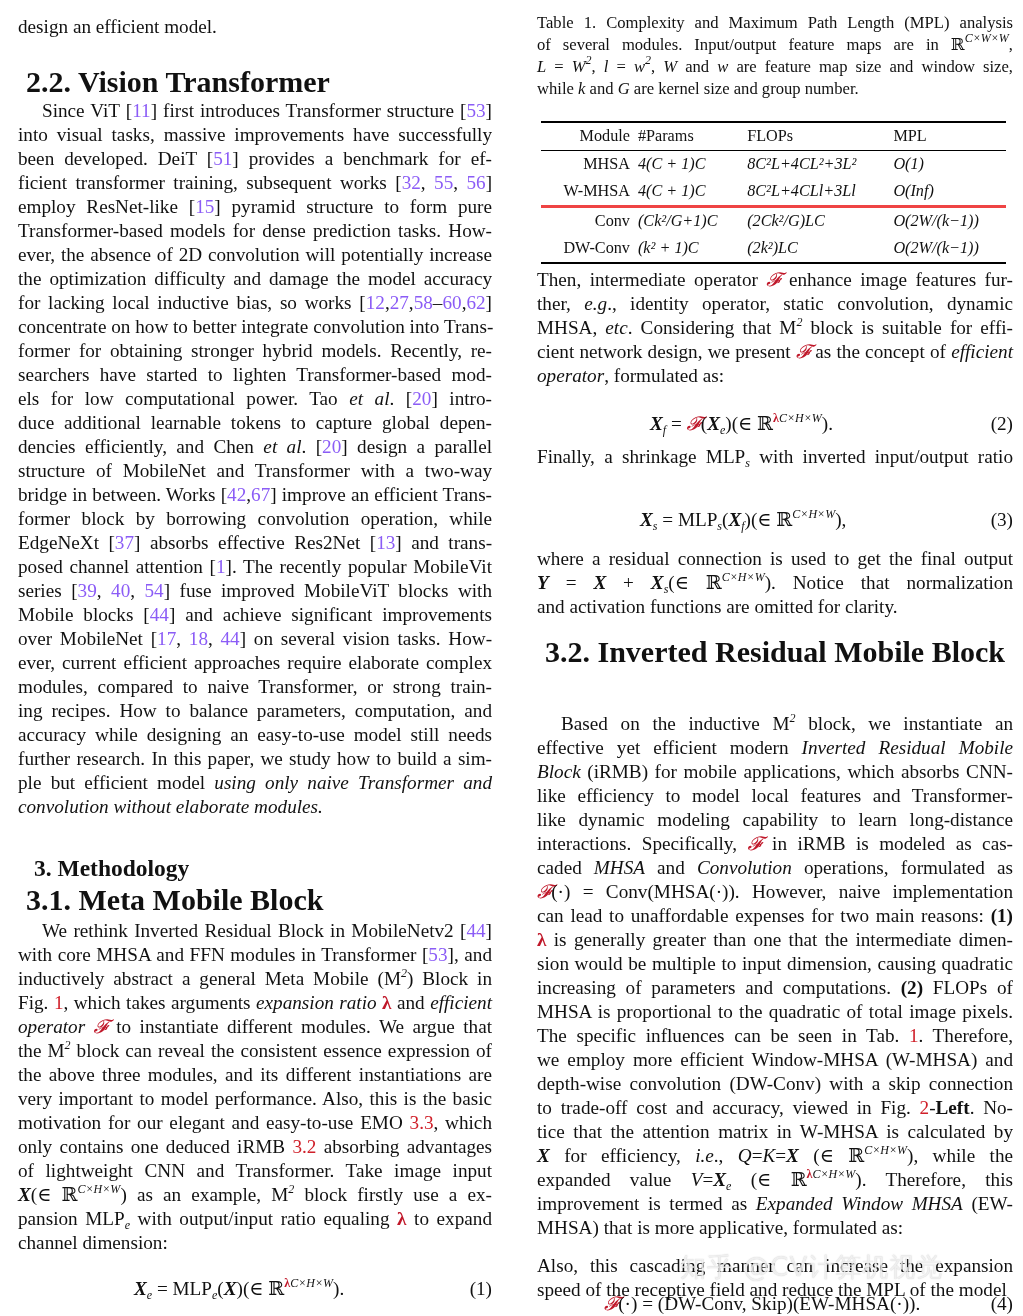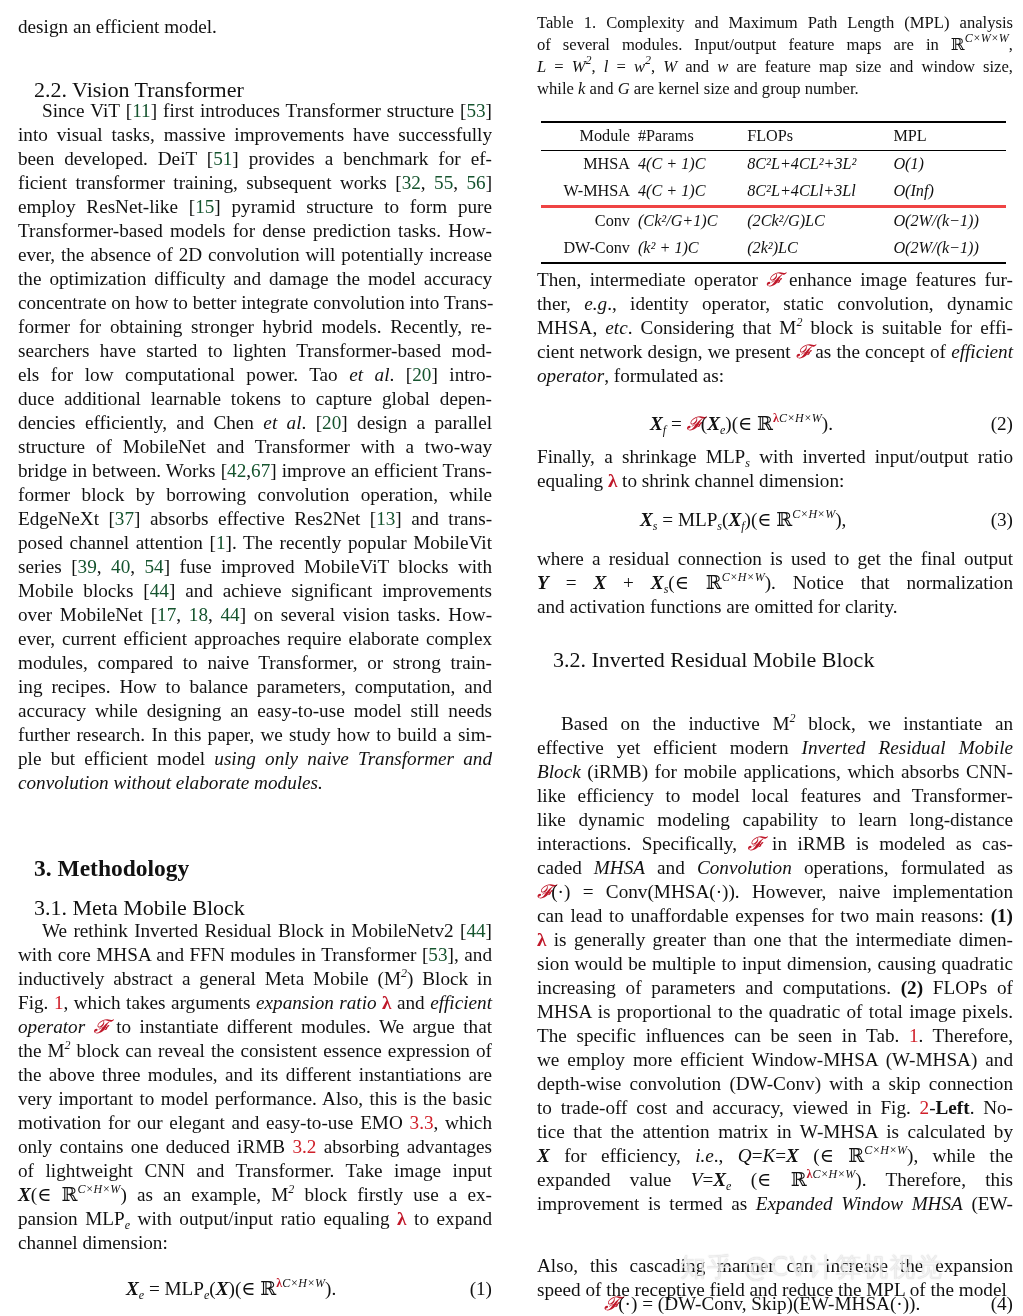--- a/index.html
+++ b/index.html
@@ -12,24 +12,24 @@
   .col-left { left: 18px; width: 474px; }
   .col-right { left: 537px; width: 476px; }
 
   .p {
     font-size: 19.2px; line-height: 24px; text-align: justify;
     margin: 0; hyphens: none;
   }
   .line { display: block; text-align: justify; text-align-last: justify; white-space: nowrap; }
   .line.last { text-align-last: left; }
 
-  .h2 { font-weight: normal; font-size: 22px; line-height: 26px; margin: 16px; position: absolute; }
+  .h2 { font-weight: bold; font-size: 30px; line-height: 26px; margin: 8px; position: absolute; }
   .h1 { font-weight: bold; font-size: 23.5px; line-height: 28px; margin: 16px; position: absolute; }
 
-  .cite { color: #14532d; }
+  .cite { color: #8b5cf6; }
   .ref { color: #d0202a; }
   .red { color: #c0182a; }
   .i { font-style: italic; }
   .b { font-weight: bold; }
   .bi { font-weight: bold; font-style: italic; }
   sup { font-size: 12px; line-height: 0; vertical-align: 8px; }
   sub { font-size: 12px; line-height: 0; vertical-align: -4px; }
   .cal { font-family: "DejaVu Serif", serif; font-style: italic; color: #c0182a; }
 
   .block { position: absolute; left: 0; width: 100%; }
@@ -68,20 +68,21 @@
   <h2 class="h2" style="top:61px;">2.2. Vision Transformer</h2>
   <div class="p block" style="top:99px;">
       <span class="line" style="padding-left: 24px;">Since ViT [<span class="cite">11</span>] first introduces Transformer structure [<span class="cite">53</span>]</span>
       <span class="line">into visual tasks, massive improvements have successfully</span>
       <span class="line">been developed.  DeiT [<span class="cite">51</span>] provides a benchmark for ef-</span>
       <span class="line">ficient transformer training, subsequent works [<span class="cite">32</span>, <span class="cite">55</span>, <span class="cite">56</span>]</span>
       <span class="line">employ ResNet-like [<span class="cite">15</span>] pyramid structure to form pure</span>
       <span class="line">Transformer-based models for dense prediction tasks. How-</span>
       <span class="line">ever, the absence of 2D convolution will potentially increase</span>
       <span class="line">the optimization difficulty and damage the model accuracy</span>
+      <span class="line">for lacking local inductive bias, so works [<span class="cite">12</span>,<span class="cite">27</span>,<span class="cite">58</span>–<span class="cite">60</span>,<span class="cite">62</span>]</span>
       <span class="line">concentrate on how to better integrate convolution into Trans-</span>
       <span class="line">former for obtaining stronger hybrid models. Recently, re-</span>
       <span class="line">searchers have started to lighten Transformer-based mod-</span>
       <span class="line">els for low computational power.  Tao <span class="i">et al</span>. [<span class="cite">20</span>] intro-</span>
       <span class="line">duce additional learnable tokens to capture global depen-</span>
       <span class="line">dencies efficiently, and Chen <span class="i">et al</span>. [<span class="cite">20</span>] design a parallel</span>
       <span class="line">structure of MobileNet and Transformer with a two-way</span>
       <span class="line">bridge in between. Works [<span class="cite">42</span>,<span class="cite">67</span>] improve an efficient Trans-</span>
       <span class="line">former block by borrowing convolution operation, while</span>
       <span class="line">EdgeNeXt [<span class="cite">37</span>] absorbs effective Res2Net [<span class="cite">13</span>] and trans-</span>
@@ -111,21 +112,21 @@
       <span class="line">very important to model performance. Also, this is the basic</span>
       <span class="line">motivation for our elegant and easy-to-use EMO <span class="ref">3.3</span>, which</span>
       <span class="line">only contains one deduced iRMB <span class="ref">3.2</span> absorbing advantages</span>
       <span class="line">of lightweight CNN and Transformer.  Take image input</span>
       <span class="line"><span class="bi">X</span>(∈ ℝ<sup><span class="i">C×H×W</span></sup>) as an example, M<sup><span class="i">2</span></sup> block firstly use a ex-</span>
       <span class="line">pansion MLP<sub class="i">e</sub> with output/input ratio equaling <span class="red b">λ</span> to expand</span>
       <span class="line last">channel dimension:</span>
     </div>
 
   <div class="eq" style="top:1276px;">
-    <span class="body" style="left:108px;"><span class="bi">X</span><sub class="i">e</sub> = MLP<sub class="i">e</sub>(<span class="bi">X</span>)(∈ ℝ<sup><span class="red b">λ</span><span class="i">C×H×W</span></sup>).</span>
+    <span class="body" style="left:116px;"><span class="bi">X</span><sub class="i">e</sub> = MLP<sub class="i">e</sub>(<span class="bi">X</span>)(∈ ℝ<sup><span class="red b">λ</span><span class="i">C×H×W</span></sup>).</span>
     <span class="num">(1)</span>
   </div>
 </div>
 
 <div class="col col-right">
   <div class="caption block" style="top:12px;">
       <span class="line">Table 1. Complexity and Maximum Path Length (MPL) analysis</span>
       <span class="line">of several modules. Input/output feature maps are in ℝ<sup><span class="i">C×W×W</span></sup>,</span>
       <span class="line"><span class="i">L</span> = <span class="i">W</span><sup><span class="i">2</span></sup>, <span class="i">l</span> = <span class="i">w</span><sup><span class="i">2</span></sup>, <span class="i">W</span> and <span class="i">w</span> are feature map size and window size,</span>
       <span class="line last">while <span class="i">k</span> and <span class="i">G</span> are kernel size and group number.</span>
@@ -178,21 +179,20 @@
       <span class="line last"><span class="i">operator</span>, formulated as:</span>
     </div>
 
   <div class="eq" style="top:411px;">
     <span class="body" style="left:113px;"><span class="bi">X</span><sub class="i">f</sub> = <span class="cal">𝓕</span>(<span class="bi">X</span><sub class="i">e</sub>)(∈ ℝ<sup><span class="red b">λ</span><span class="i">C×H×W</span></sup>).</span>
     <span class="num">(2)</span>
   </div>
 
   <div class="p block" style="top:445px;">
       <span class="line">Finally, a shrinkage MLP<sub class="i">s</sub> with inverted input/output ratio</span>
-      <span class="line last">equaling <span class="red b">λ</span> to shrink channel dimension:</span>
     </div>
 
   <div class="eq" style="top:507px;">
     <span class="body" style="left:103px;"><span class="bi">X</span><sub class="i">s</sub> = MLP<sub class="i">s</sub>(<span class="bi">X</span><sub class="i">f</sub>)(∈ ℝ<sup><span class="i">C×H×W</span></sup>),</span>
     <span class="num">(3)</span>
   </div>
 
   <div class="p block" style="top:547px;">
       <span class="line">where a residual connection is used to get the final output</span>
       <span class="line"><span class="bi">Y</span> = <span class="bi">X</span> + <span class="bi">X</span><sub class="i">s</sub>(∈ ℝ<sup><span class="i">C×H×W</span></sup>).  Notice that normalization</span>
@@ -215,20 +215,21 @@
       <span class="line">increasing of parameters and computations.  <span class="b">(2)</span> FLOPs of</span>
       <span class="line">MHSA is proportional to the quadratic of total image pixels.</span>
       <span class="line">The specific influences can be seen in Tab. <span class="ref">1</span>.  Therefore,</span>
       <span class="line">we employ more efficient Window-MHSA (W-MHSA) and</span>
       <span class="line">depth-wise convolution (DW-Conv) with a skip connection</span>
       <span class="line">to trade-off cost and accuracy, viewed in Fig. <span class="ref">2</span>-<span class="b">Left</span>.  No-</span>
       <span class="line">tice that the attention matrix in W-MHSA is calculated by</span>
       <span class="line"><span class="bi">X</span> for efficiency, <span class="i">i.e</span>., <span class="i">Q</span>=<span class="i">K</span>=<span class="bi">X</span> (∈ ℝ<sup><span class="i">C×H×W</span></sup>), while the</span>
       <span class="line">expanded value <span class="i">V</span>=<span class="bi">X</span><sub class="i">e</sub> (∈ ℝ<sup><span class="red b">λ</span><span class="i">C×H×W</span></sup>).  Therefore, this</span>
       <span class="line">improvement is termed as <span class="i">Expanded Window MHSA</span> (EW-</span>
+      <span class="line last">MHSA) that is more applicative, formulated as:</span>
     </div>
 
   <div class="eq" style="top:1291px;">
     <span class="body" style="left:67px;"><span class="cal">𝓕</span>(·) = (DW-Conv, Skip)(EW-MHSA(·)).</span>
     <span class="num">(4)</span>
   </div>
 
   <div class="p block" style="top:1254px;">
       <span class="line">Also, this cascading manner can increase the expansion</span>
       <span class="line last">speed of the receptive field and reduce the MPL of the model</span>

